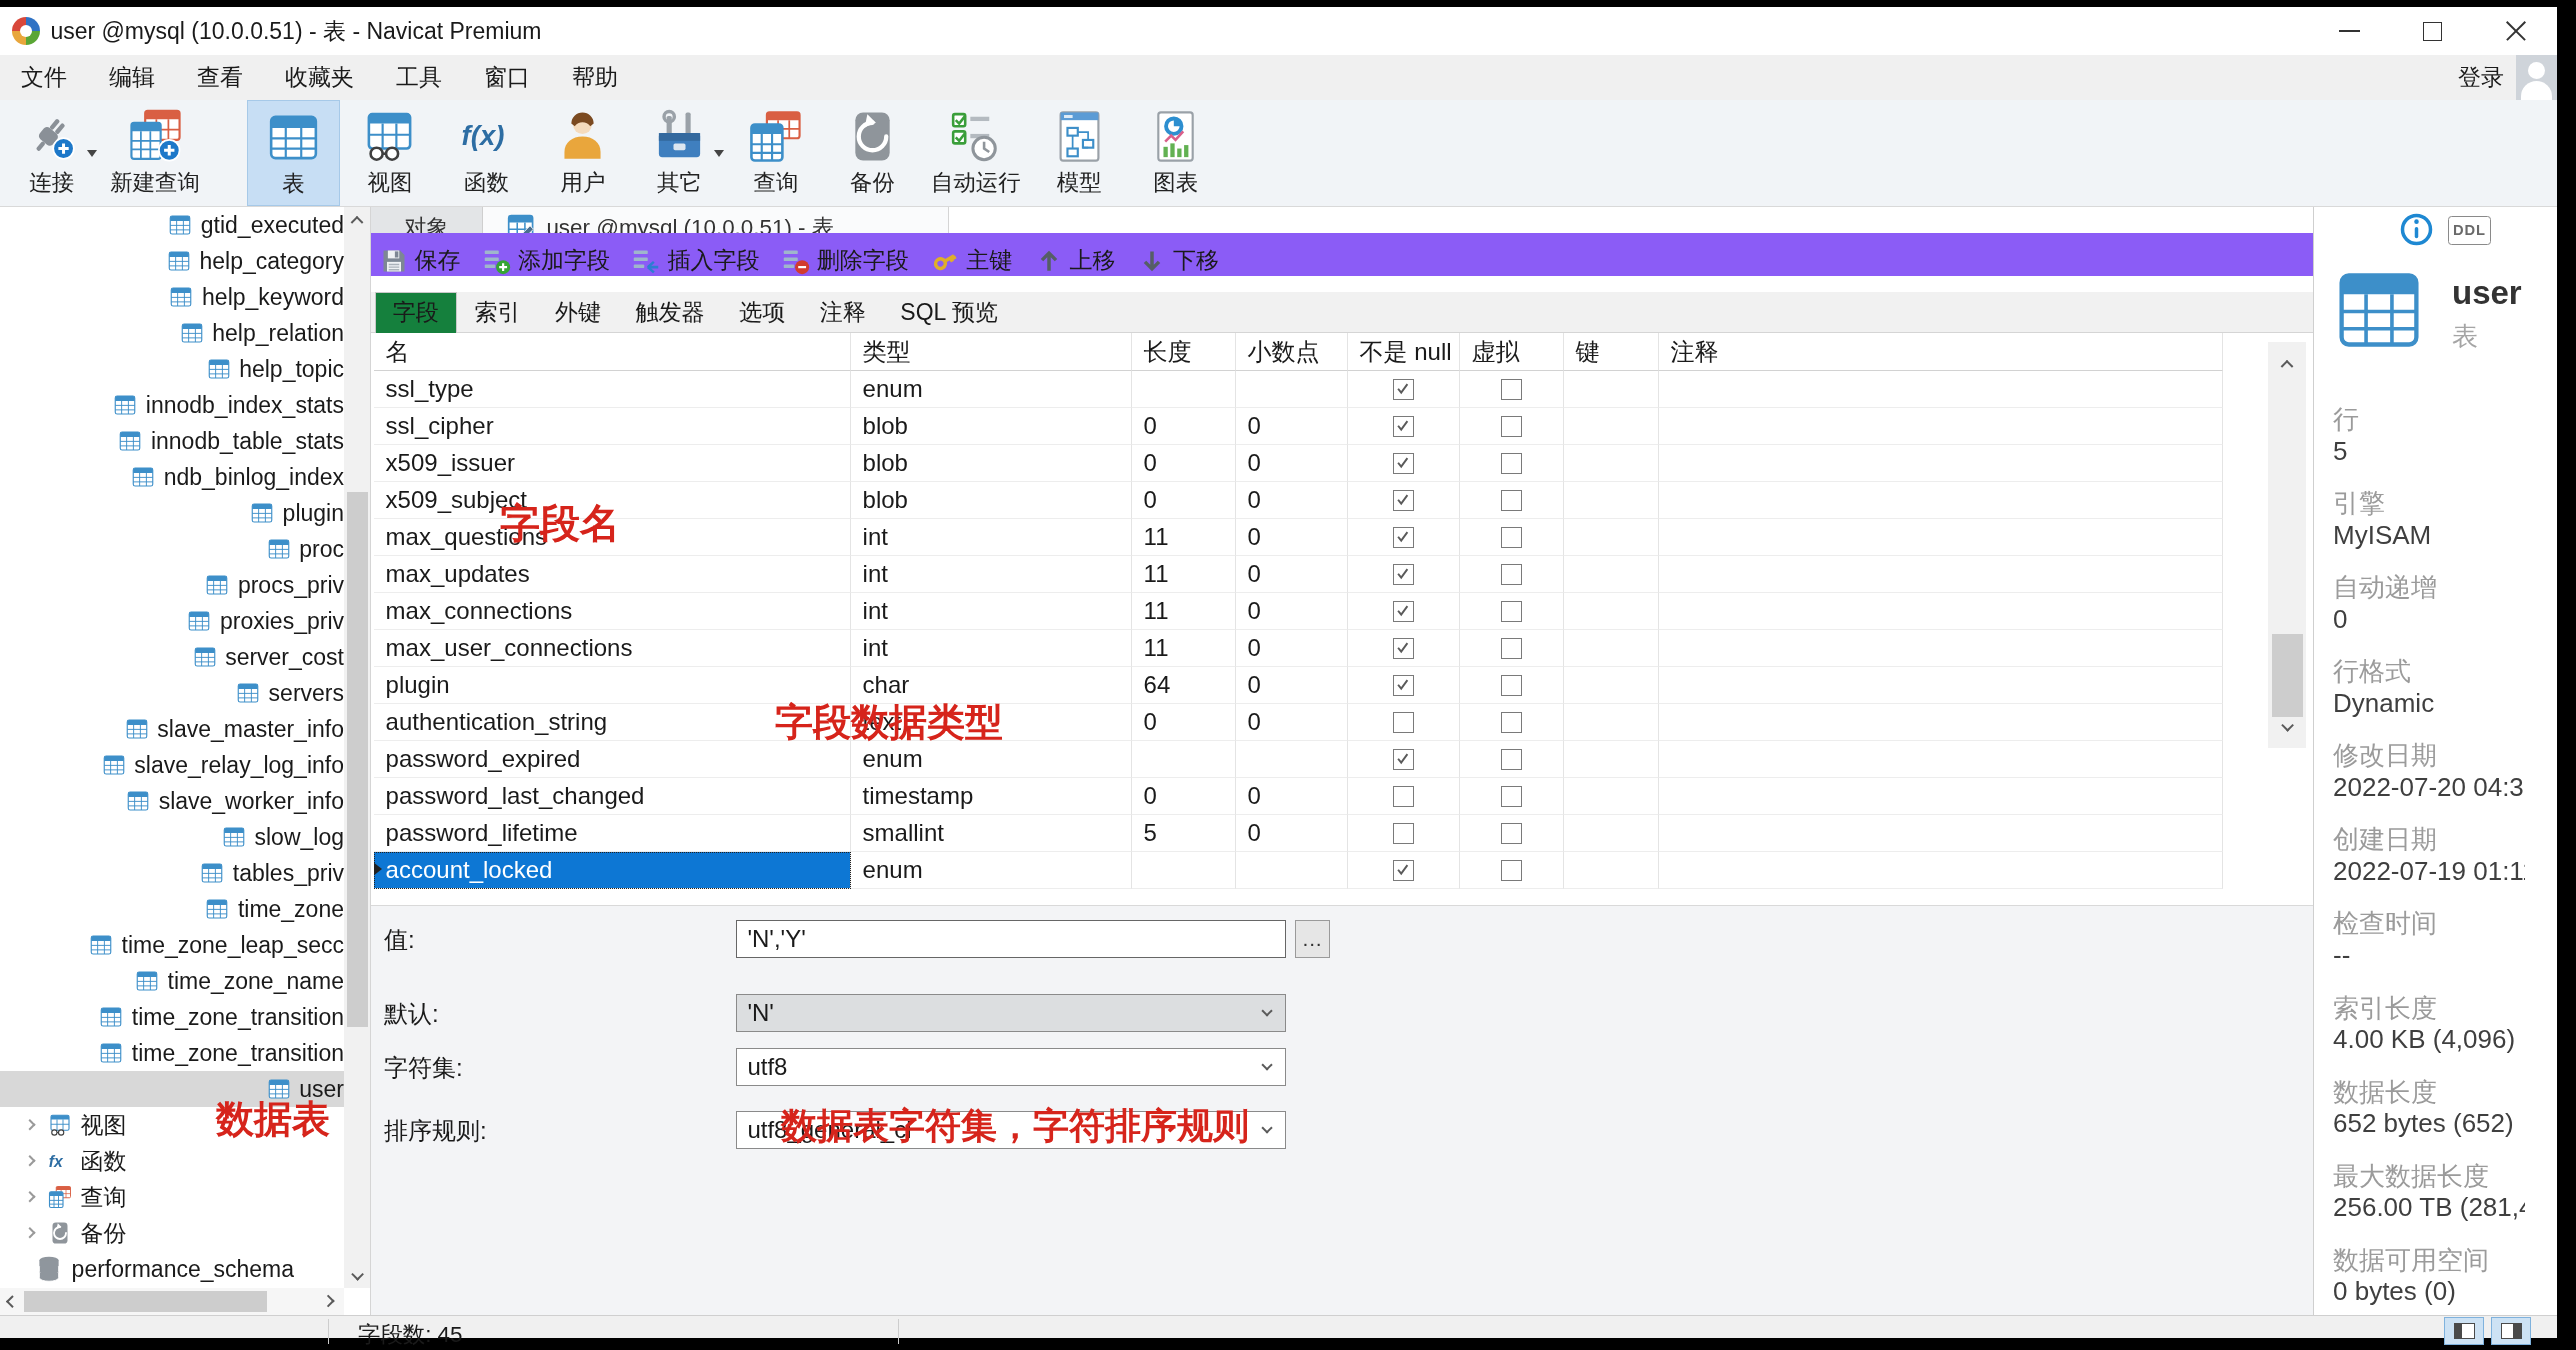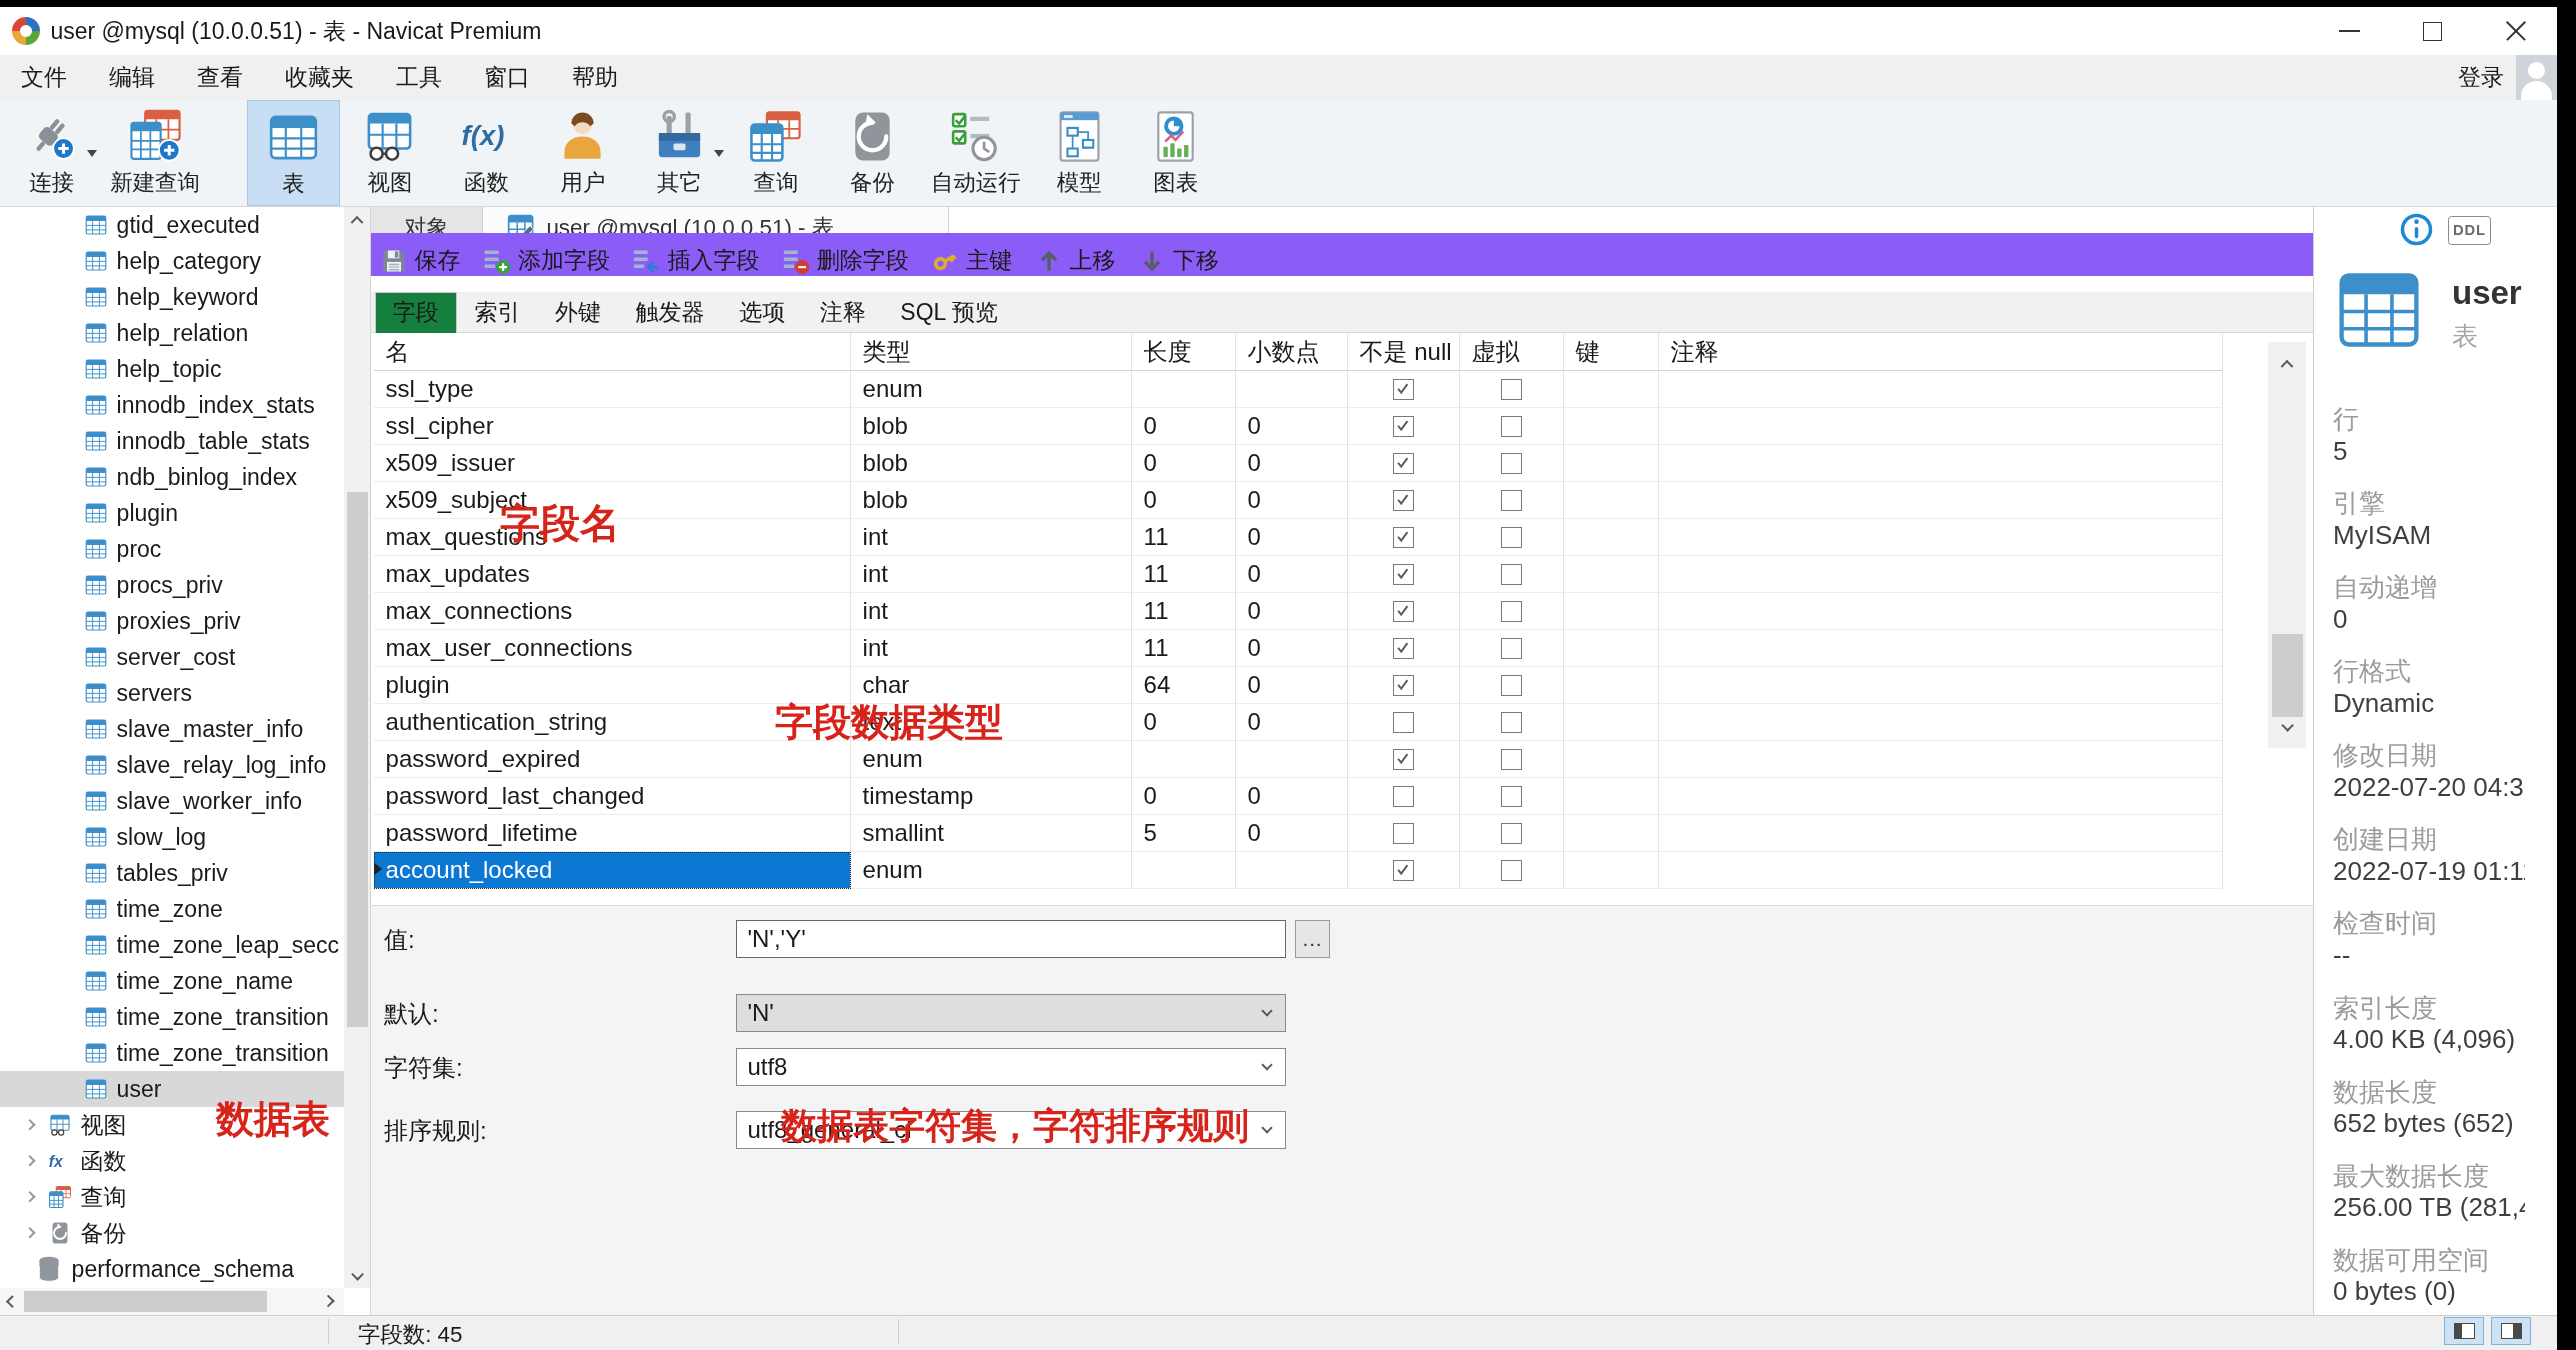--- a/index.html
+++ b/index.html
@@ -44,21 +44,21 @@
   .tb-caret{position:absolute;right:1.7px;top:50px;width:0;height:0;border-left:5.2px solid transparent;
             border-right:5.2px solid transparent;border-top:7px solid #444;}
 
   
   .content{position:absolute;left:0;top:200px;width:2557px;height:1108px;display:flex;}
 
   
   .sidebar{width:371px;height:100%;background:#fff;border-right:0.9px solid #d5d5d5;position:relative;overflow:hidden;}
   .tree{position:absolute;left:0;top:0;width:344px;}
   .tree-row{height:36px;display:flex;align-items:center;white-space:nowrap;}
-  .tree-row.tbl{padding-left:84px;}
+  .tree-row.tbl{padding-left:84px;justify-content:flex-end;}
   .tree-row .t-ico{width:24px;height:24px;flex:0 0 24px;margin-right:8.6px;}
   .tree-row .t-ico svg{width:24px;height:24px;display:block;}
   .tree-label{font-size:23px;color:#1a1a1a;overflow:hidden;max-width:249px;}
   .tree-row.sel{background:#d8d8d8;}
   .tree-row.node{padding-left:26px;}
   .node-chev{width:7.8px;height:7.8px;border-left:2.2px solid #9a9a9a;border-bottom:2.2px solid #9a9a9a;
              transform:rotate(-135deg);margin-right:14px;flex:0 0 7.8px;}
   .tree-row.schema{padding-left:35px;}
   .tree-row.schema .t-ico{width:28px;height:28px;flex-basis:28px;}
   .tree-row.schema .t-ico svg{width:28px;height:28px;}
@@ -141,21 +141,21 @@
   .ip-title{position:absolute;left:138px;top:67px;font-size:33px;font-weight:bold;color:#333;}
   .ip-sub{position:absolute;left:138px;top:112px;font-size:26px;color:#a5a5a5;}
   .ip-stats{position:absolute;left:19px;top:197px;width:194px;}
   .ip-group{margin-bottom:22.4px;}
   .ip-label{font-size:26px;color:#9b9b9b;line-height:30px;white-space:nowrap;}
   .ip-value{font-size:26px;color:#3f3f3f;line-height:30px;margin-top:1.7px;white-space:nowrap;overflow:hidden;}
   .ip-vsb{left:212px;top:31px;width:29px;height:1070px;}
   .ip-vsb .thumb{left:3.5px;width:22.4px;top:36px;height:822px;}
 
   
-  .statusbar{position:absolute;left:0;top:1308px;width:2557px;height:36px;background:#f0f0f0;border-top:0.9px solid #cfcfcf;}
+  .statusbar{position:absolute;left:0;top:1308px;width:2557px;height:23px;background:#f0f0f0;border-top:0.9px solid #cfcfcf;}
   .st-sep{position:absolute;top:2.6px;width:0.9px;height:25px;background:#cdcdcd;}
   .st-text{position:absolute;left:358px;top:2.6px;font-size:22.4px;color:#1a1a1a;}
   .st-toggles{position:absolute;right:26px;top:0.9px;display:flex;}
   .st-tg{width:40px;height:28px;background:#cde2f4;border:0.9px solid #7fb2dd;display:flex;align-items:center;justify-content:center;margin-left:7px;}
   .tg-glyph{width:21px;height:15.5px;border:1.7px solid #4a4a4a;position:relative;background:#fff;}
   .tg-glyph i{position:absolute;top:0;bottom:0;width:7.8px;background:#4a4a4a;}
   .tg-glyph.l i{left:0;} .tg-glyph.r i{right:0;}
 </style>
 </head>
 <body>

